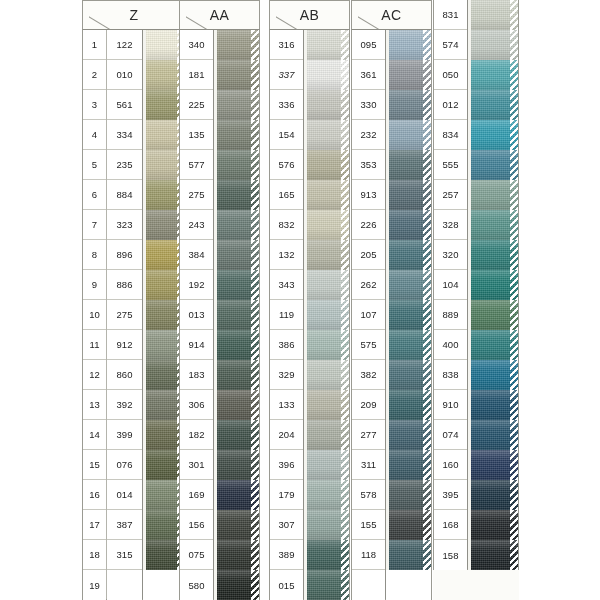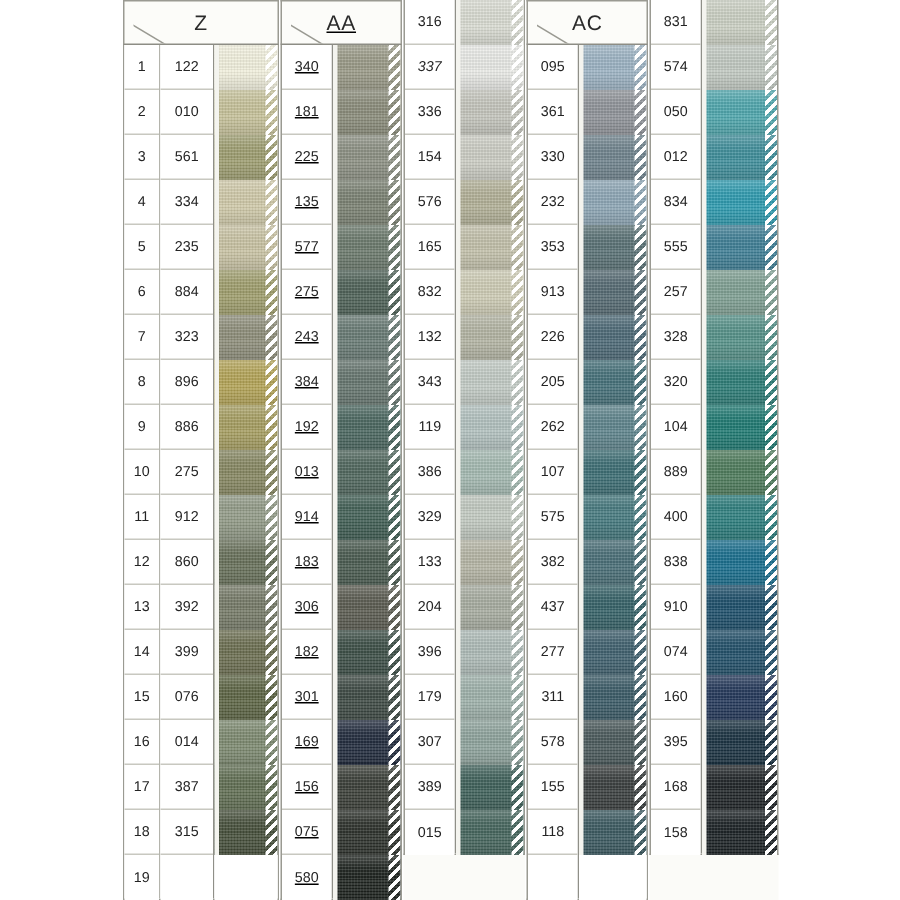--- a/index.html
+++ b/index.html
@@ -317,21 +317,21 @@
           <div class="swatch" style="height: 30px; background: rgb(65, 75, 54);">
             <span class="weave"></span>
             <span class="sheen"></span>
             <span class="zig"></span>
             <span class="left-white-strip"></span>
           </div>
           <div class="swatch" style="height: 30px; background: rgb(255, 255, 255);"></div>
         </div>
       </div>
     </div>
-    <div class="card" style="left: 187px; width: 81px; text-decoration: underline;">
+    <div class="card" style="left: 179px; width: 81px;">
       <div class="card-header">
         <span class="hdr-slash">
           <i></i>
         </span>
         <span class="hdr-label">AA</span>
       </div>
       <div class="card-body">
         <div class="col-code" style="width: 34px;">
           <div class="cell" style="height: 30px;">340</div>
           <div class="cell" style="height: 30px;">181</div>
@@ -465,20 +465,26 @@
           <div class="swatch" style="height: 30px; background: rgb(30, 36, 31);">
             <span class="weave"></span>
             <span class="sheen"></span>
             <span class="zig"></span>
             <span class="left-white-strip"></span>
           </div>
         </div>
       </div>
     </div>
     <div class="card" style="left: 269px; width: 81px;">
+      <div class="card-header">
+        <span class="hdr-slash">
+          <i></i>
+        </span>
+        <span class="hdr-label">AB</span>
+      </div>
       <div class="card-body">
         <div class="col-code" style="width: 34px;">
           <div class="cell" style="height: 30px;">316</div>
           <div class="cell" style="height: 30px; font-style: italic;">337</div>
           <div class="cell" style="height: 30px;">336</div>
           <div class="cell" style="height: 30px;">154</div>
           <div class="cell" style="height: 30px;">576</div>
           <div class="cell" style="height: 30px;">165</div>
           <div class="cell" style="height: 30px;">832</div>
           <div class="cell" style="height: 30px;">132</div>
@@ -626,21 +632,21 @@
           <div class="cell" style="height: 30px;">330</div>
           <div class="cell" style="height: 30px;">232</div>
           <div class="cell" style="height: 30px;">353</div>
           <div class="cell" style="height: 30px;">913</div>
           <div class="cell" style="height: 30px;">226</div>
           <div class="cell" style="height: 30px;">205</div>
           <div class="cell" style="height: 30px;">262</div>
           <div class="cell" style="height: 30px;">107</div>
           <div class="cell" style="height: 30px;">575</div>
           <div class="cell" style="height: 30px;">382</div>
-          <div class="cell" style="height: 30px;">437</div>
+          <div class="cell" style="height: 30px;">209</div>
           <div class="cell" style="height: 30px;">277</div>
           <div class="cell" style="height: 30px;">311</div>
           <div class="cell" style="height: 30px;">578</div>
           <div class="cell" style="height: 30px;">155</div>
           <div class="cell" style="height: 30px;">118</div>
           <div class="cell" style="height: 30px;"></div>
         </div>
         <div class="col-swatch">
           <div class="swatch" style="height: 30px; background: rgb(157, 180, 196);">
             <span class="weave"></span>

